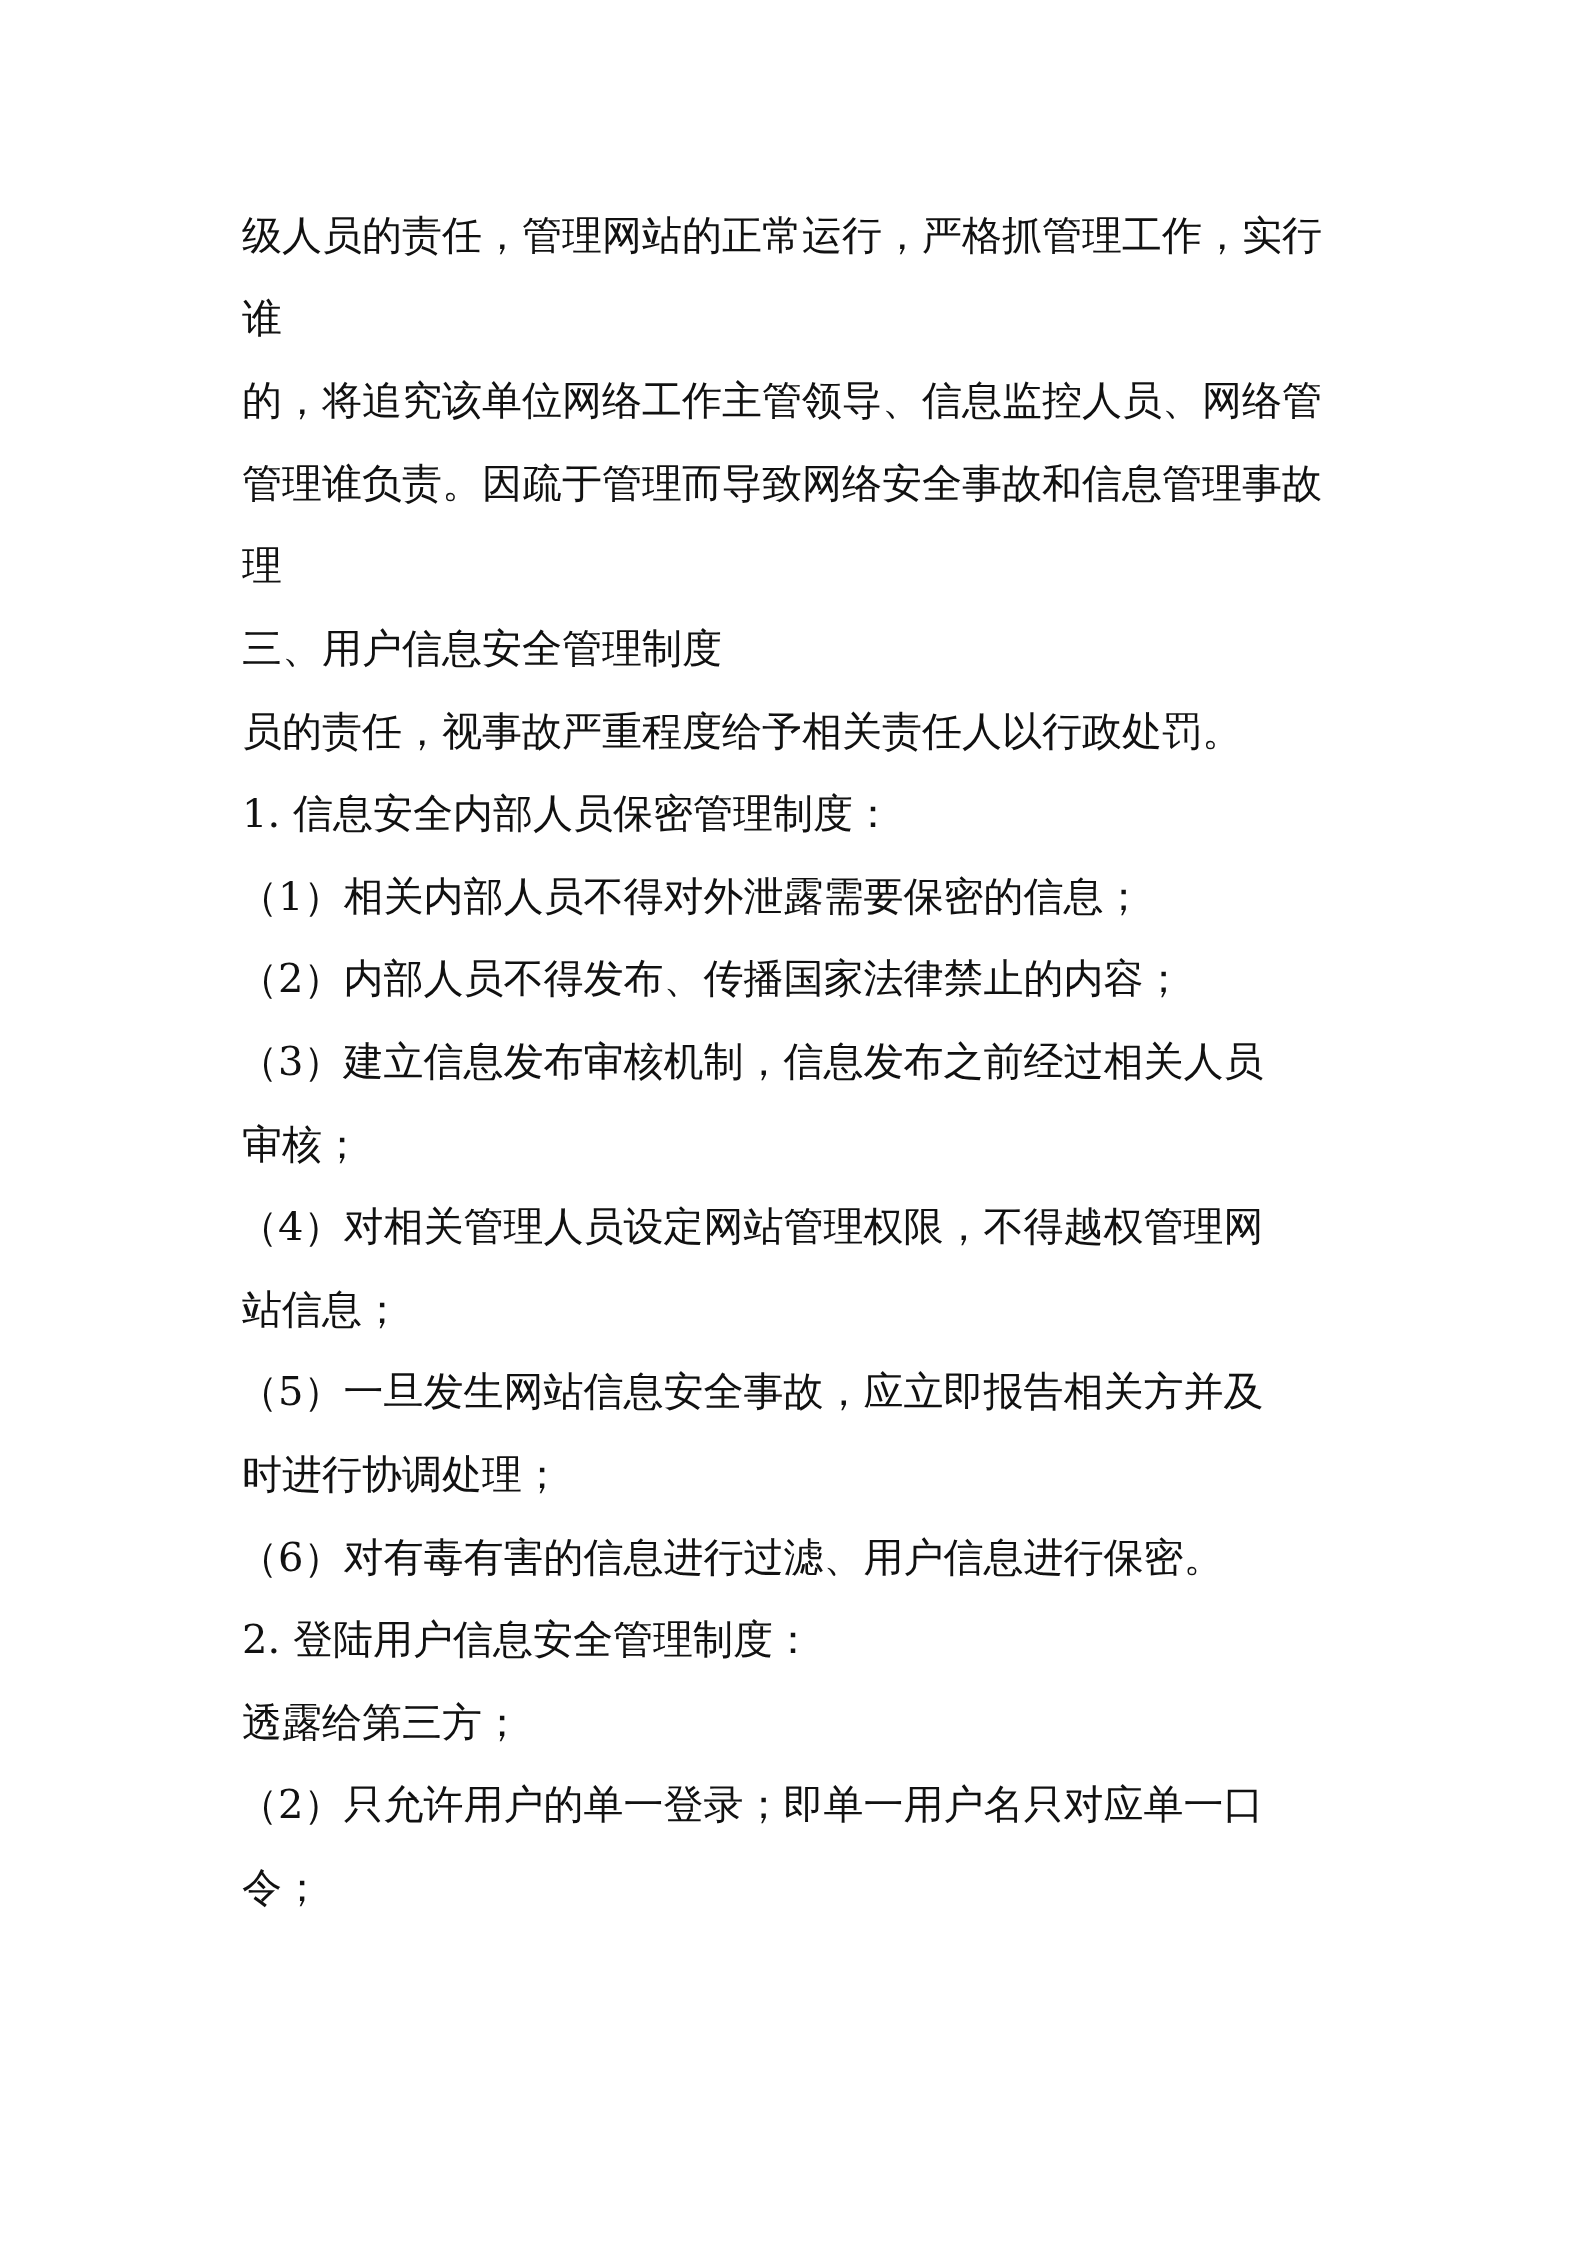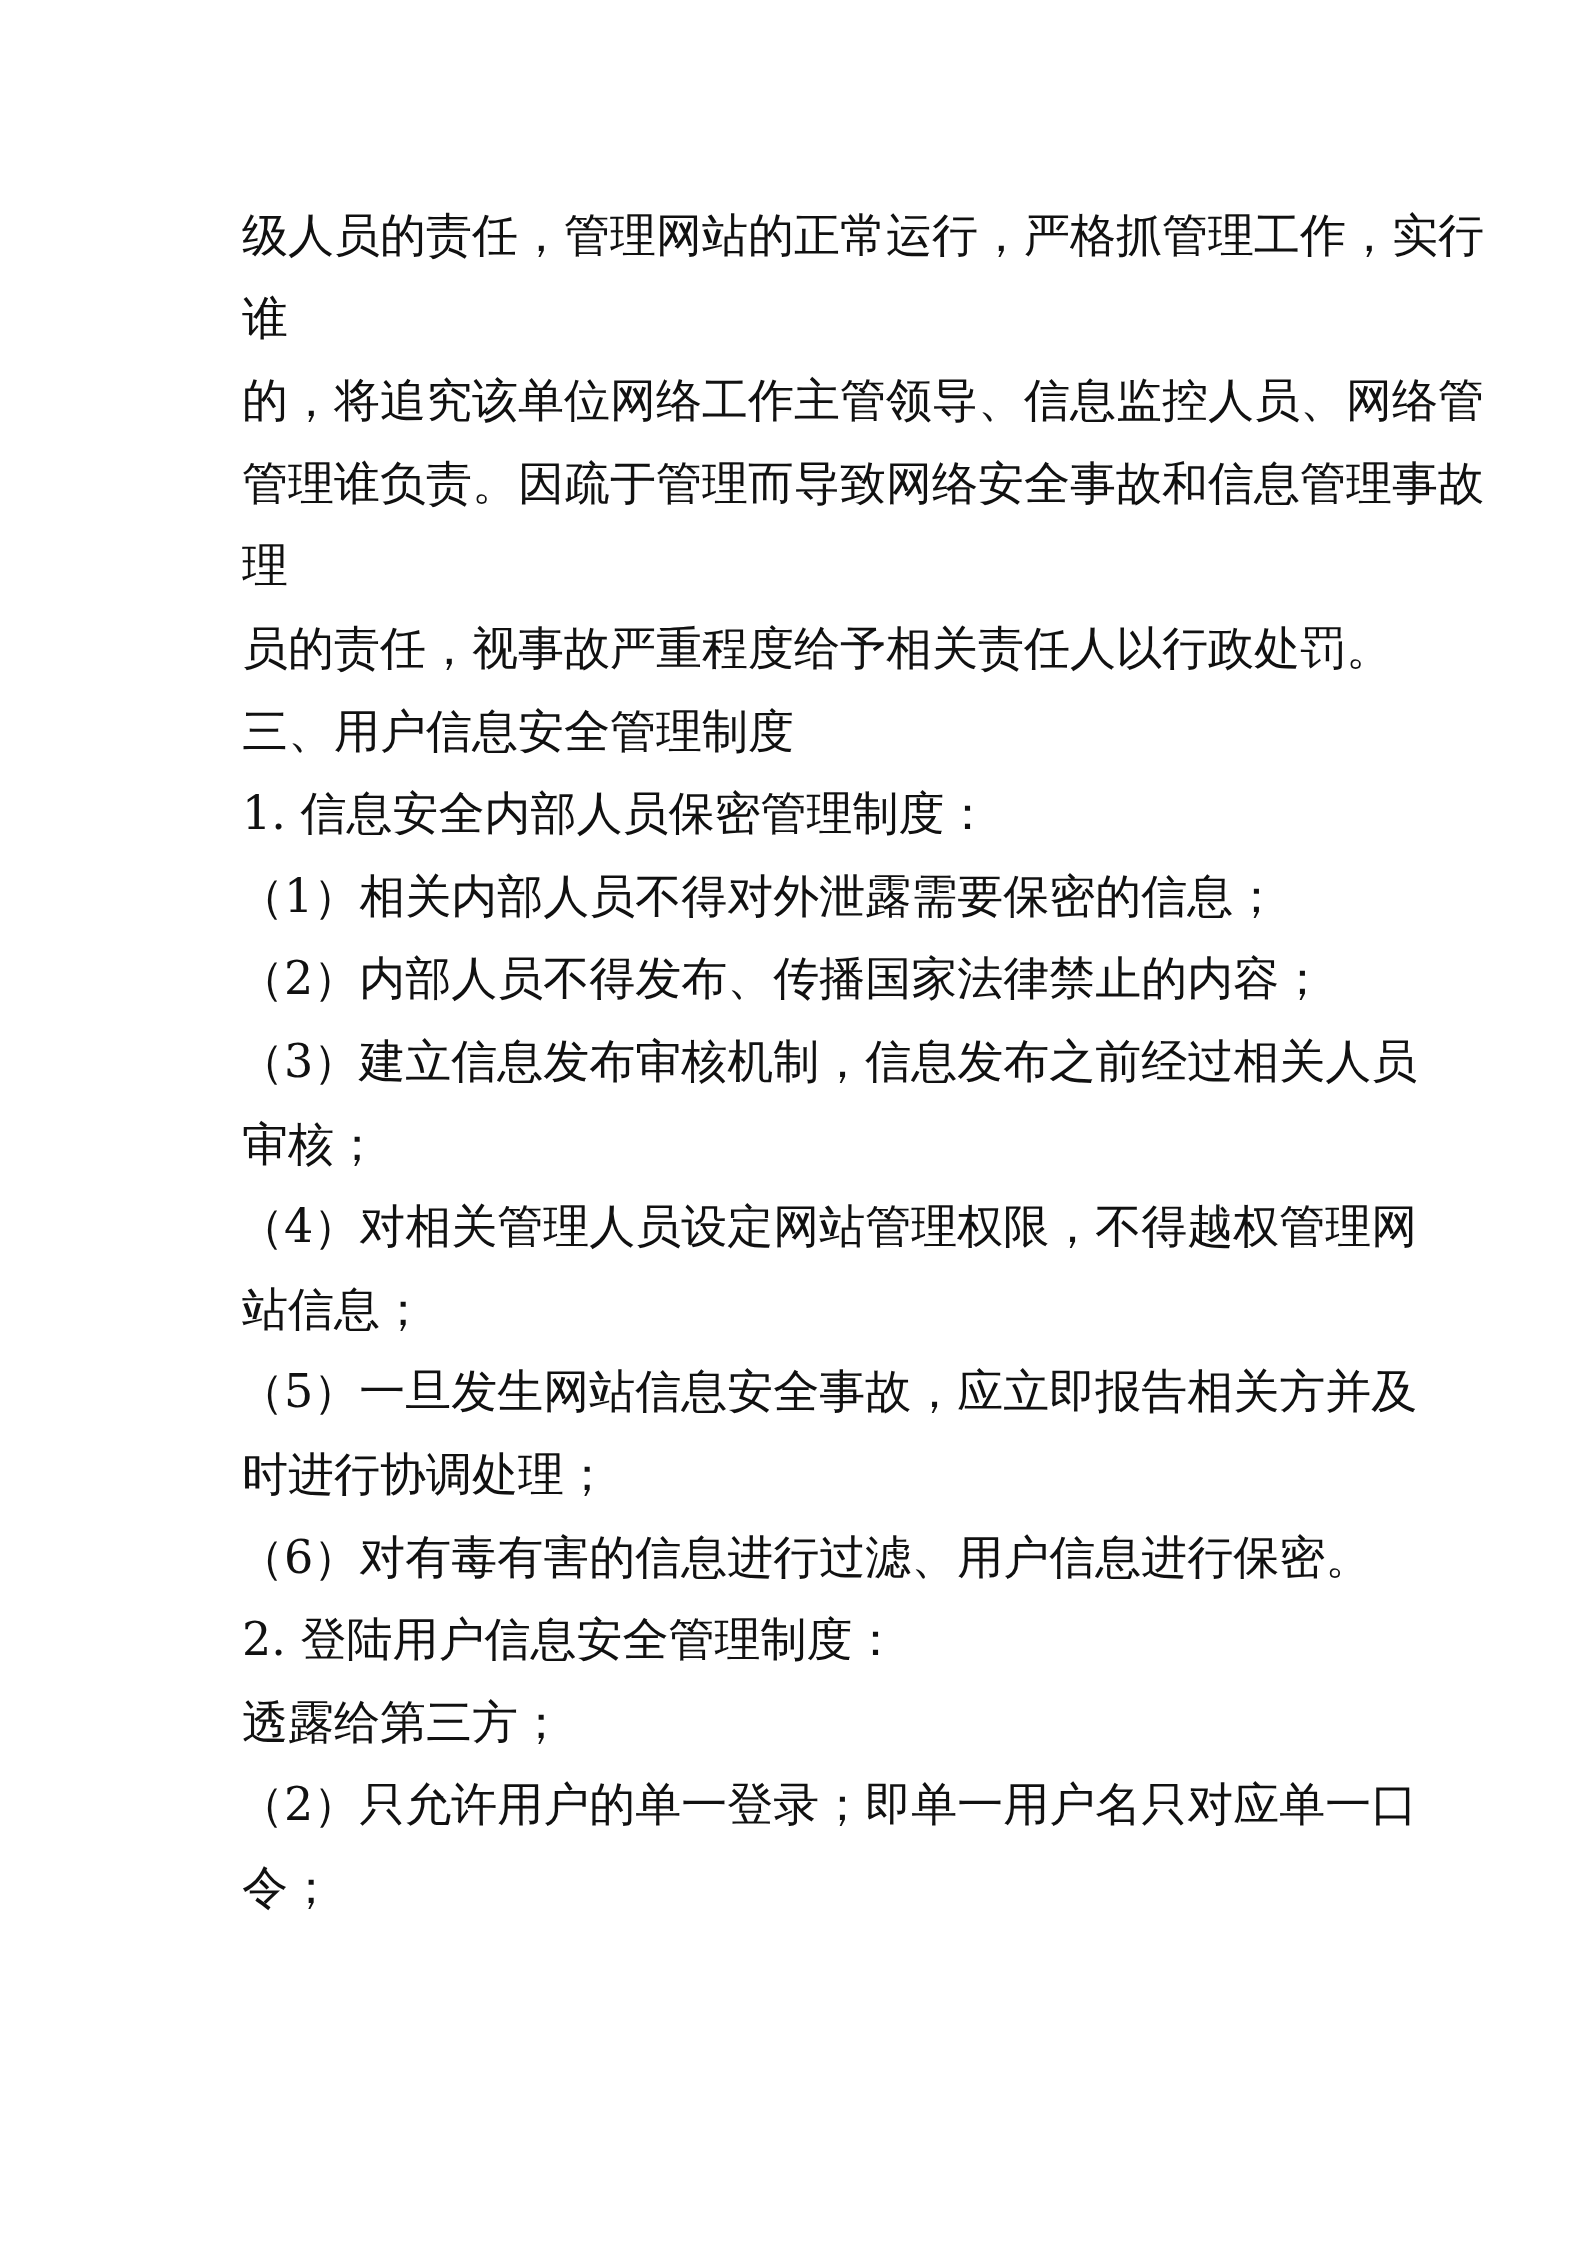--- a/index.html
+++ b/index.html
@@ -4,37 +4,37 @@
   <style>
     html, body { margin: 0; padding: 0; background: #ffffff; }
     body { width: 1587px; height: 2245px; position: relative; overflow: hidden; }
     .page {
       position: absolute;
       left: 242px;
       top: 194px;
       width: 1110px;
       color: #111111;
       font-family: "DejaVu Serif", "Liberation Serif", serif;
-      font-size: 46px;
+      font-size: 40px;
       line-height: 82.6px;
     }
     .line { white-space: nowrap; height: 82.6px; display: block; }
     .line.indent { padding-left: 0; margin-left: -4px; }
   </style>
 </head>
 <body>
 
 <div class="page">
   <p class="line" style="margin:0">级人员的责任，管理网站的正常运行，严格抓管理工作，实行</p>
   <p class="line" style="margin:0">谁</p>
   <p class="line" style="margin:0">的，将追究该单位网络工作主管领导、信息监控人员、网络管</p>
   <p class="line" style="margin:0">管理谁负责。因疏于管理而导致网络安全事故和信息管理事故</p>
   <p class="line" style="margin:0">理</p>
+  <p class="line" style="margin:0">三、用户信息安全管理制度</p>
   <p class="line" style="margin:0">员的责任，视事故严重程度给予相关责任人以行政处罚。</p>
-  <p class="line" style="margin:0">三、用户信息安全管理制度</p>
   <p class="line" style="margin:0">1. 信息安全内部人员保密管理制度：</p>
   <p class="line indent" style="margin-top:0;margin-bottom:0">（1）相关内部人员不得对外泄露需要保密的信息；</p>
   <p class="line indent" style="margin-top:0;margin-bottom:0">（2）内部人员不得发布、传播国家法律禁止的内容；</p>
   <p class="line indent" style="margin-top:0;margin-bottom:0">（3）建立信息发布审核机制，信息发布之前经过相关人员</p>
   <p class="line" style="margin:0">审核；</p>
   <p class="line indent" style="margin-top:0;margin-bottom:0">（4）对相关管理人员设定网站管理权限，不得越权管理网</p>
   <p class="line" style="margin:0">站信息；</p>
   <p class="line indent" style="margin-top:0;margin-bottom:0">（5）一旦发生网站信息安全事故，应立即报告相关方并及</p>
   <p class="line" style="margin:0">时进行协调处理；</p>
   <p class="line indent" style="margin-top:0;margin-bottom:0">（6）对有毒有害的信息进行过滤、用户信息进行保密。</p>

